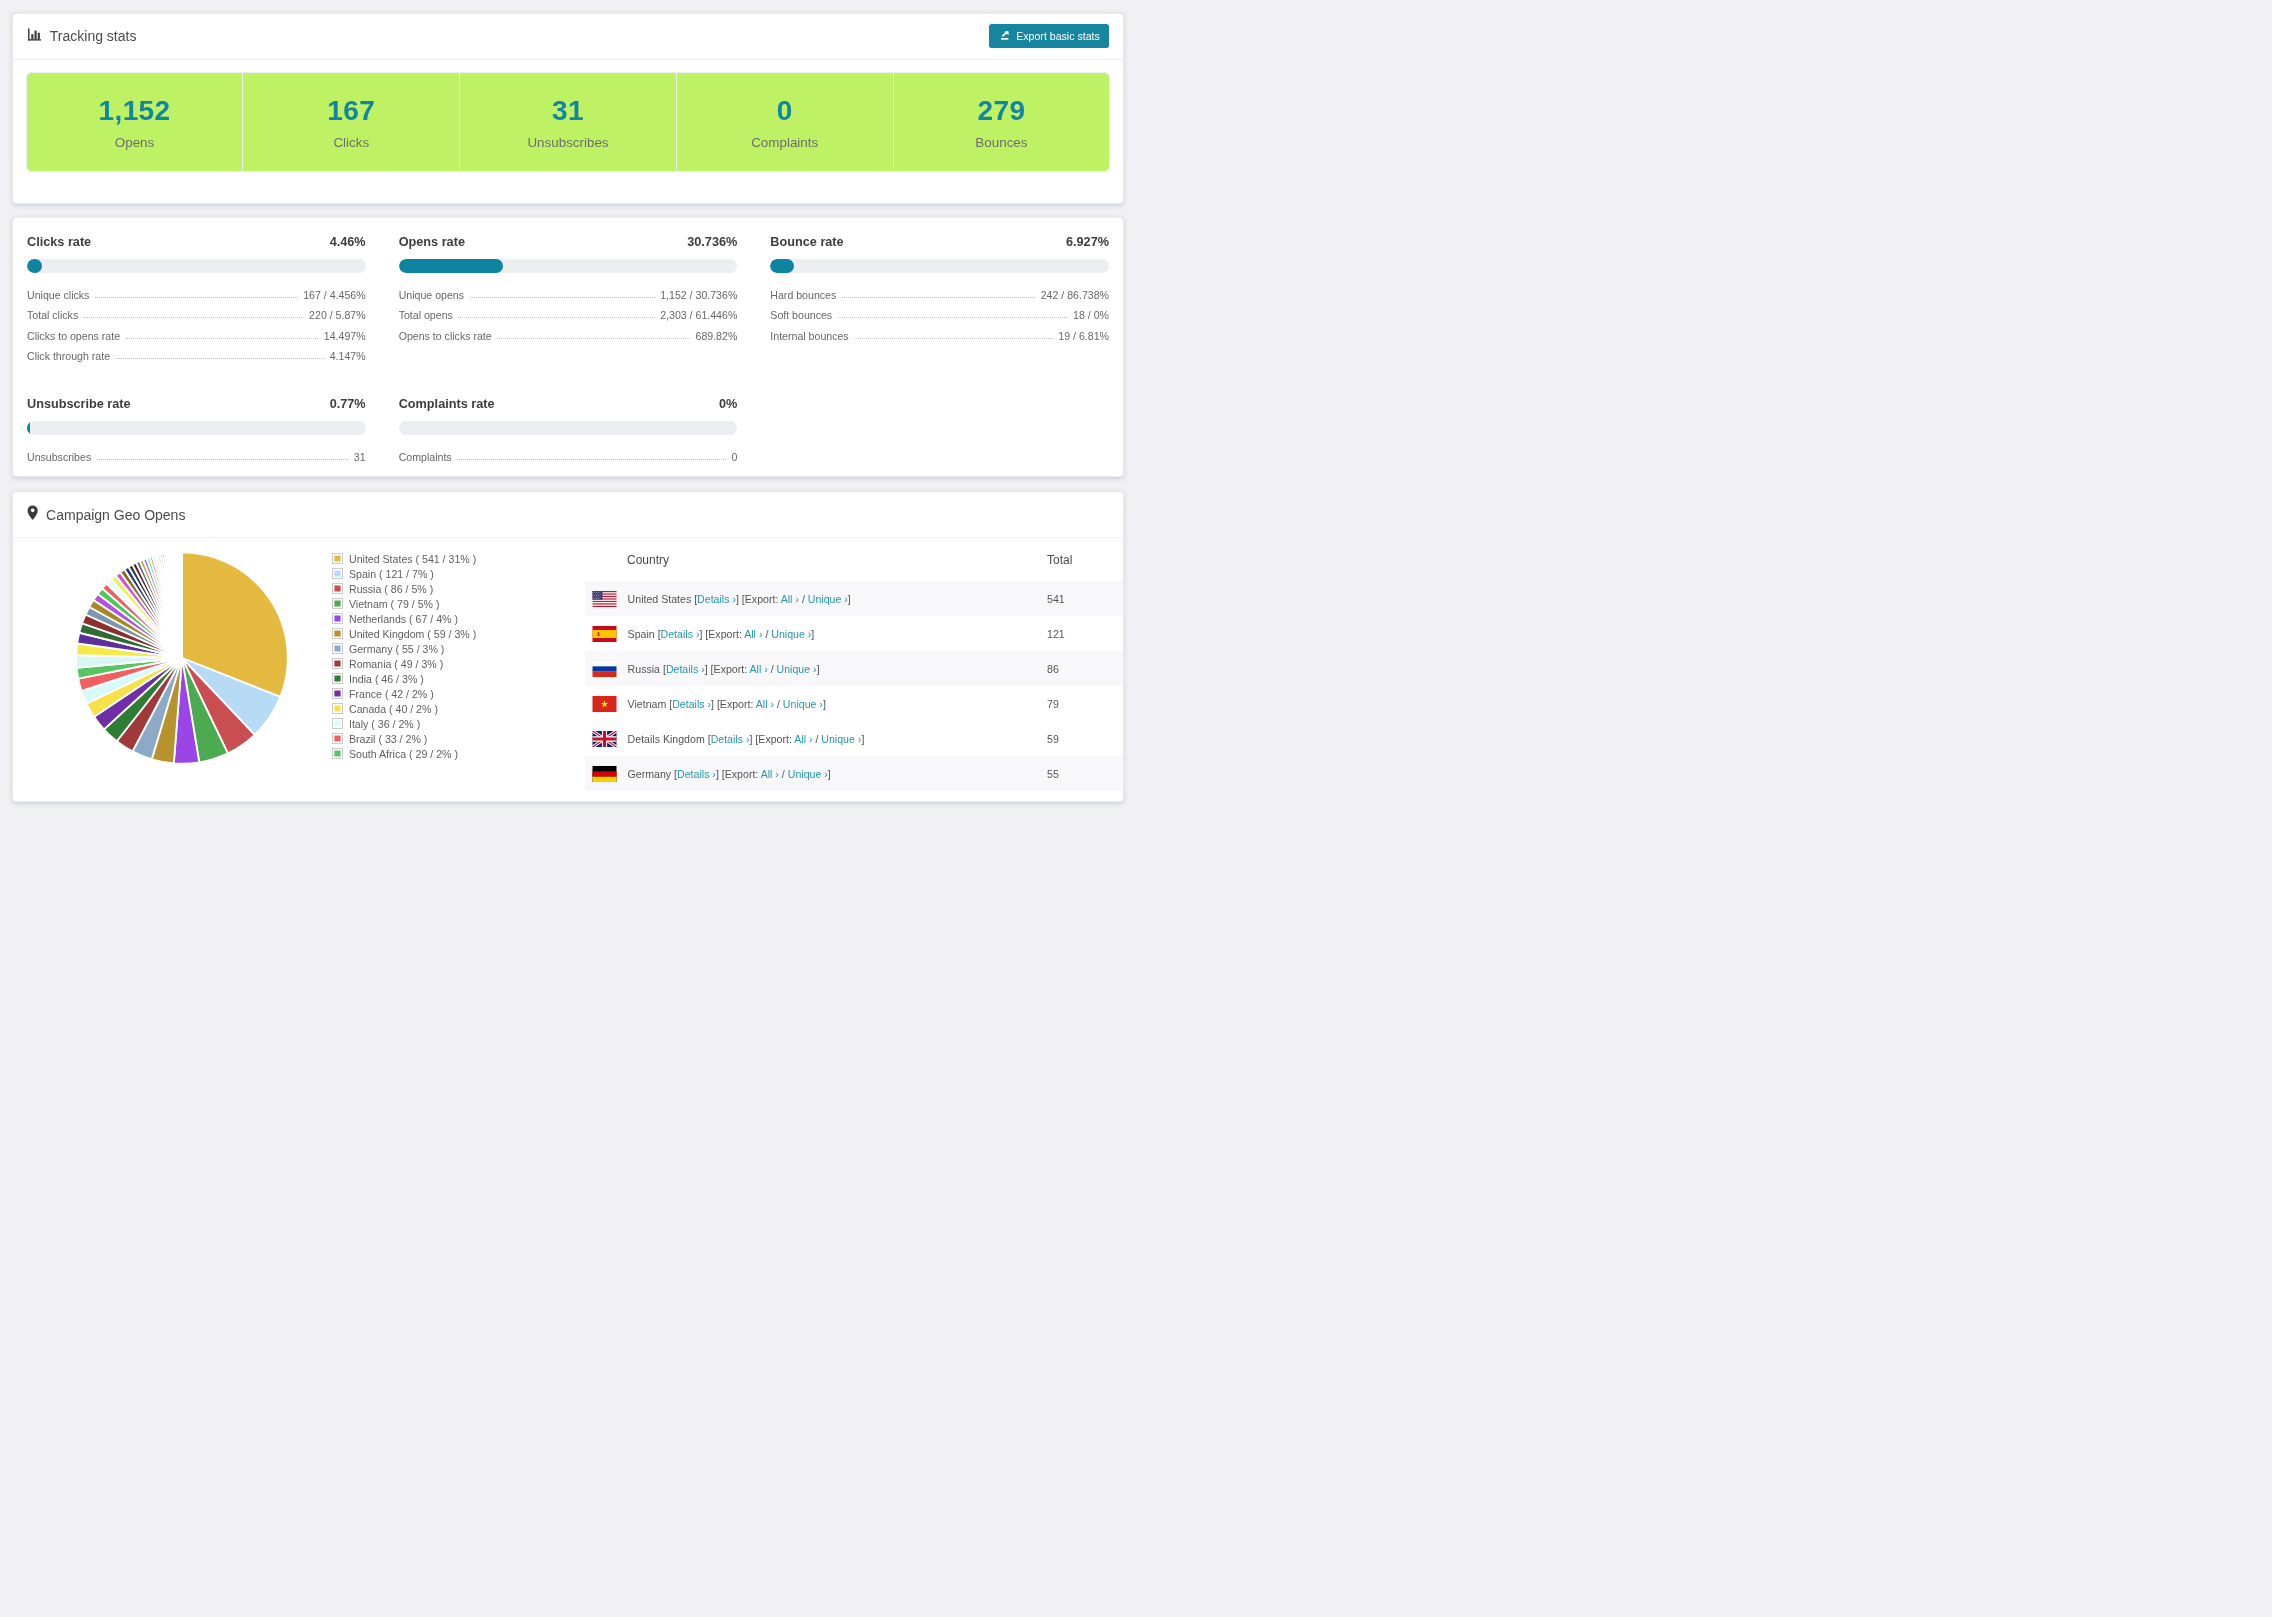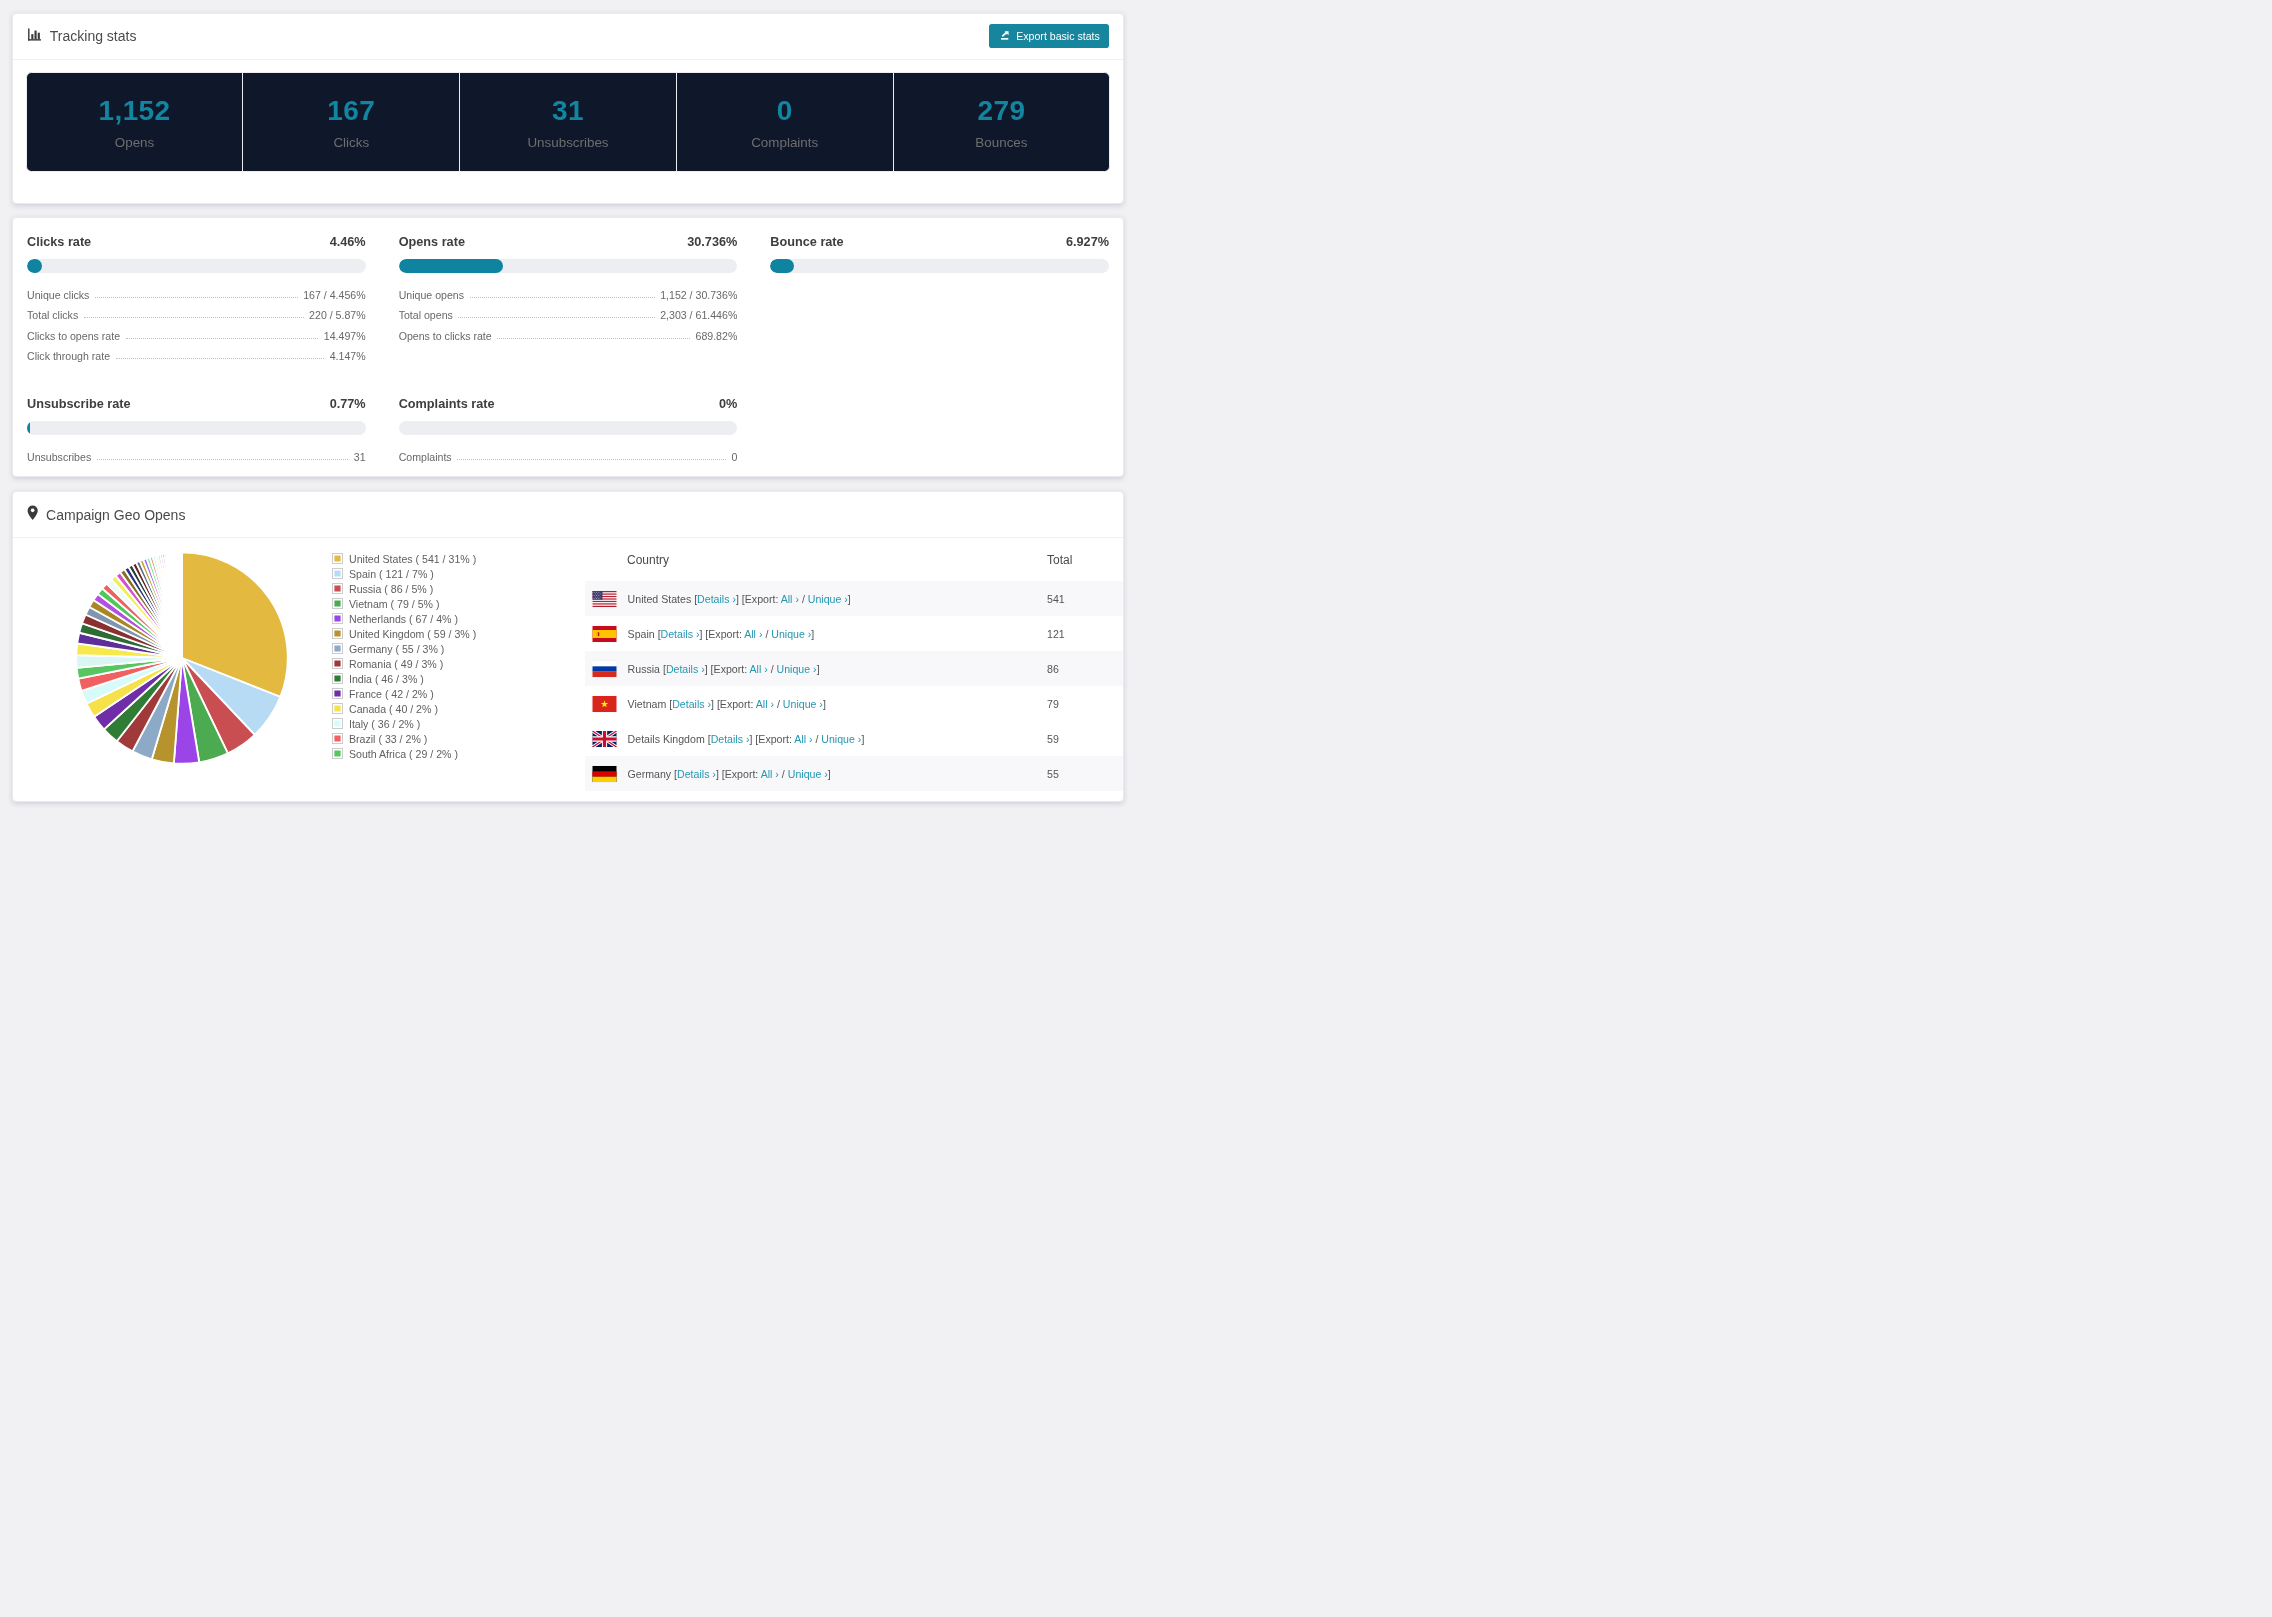--- a/index.html
+++ b/index.html
@@ -30,21 +30,21 @@
     margin-left:auto; display:flex; align-items:center; gap:5.6px;
     background:#16869e; color:#fff; border:none; border-radius:2.8px;
     height:24px; padding:0 9.2px; font-size:10.6px; cursor:pointer;
     font-family:inherit;
   }
 
   
   .stats-strip {
     margin:12.7px; height:100px; display:flex;
     border:0.7px solid #ececf1; border-radius:5.6px; overflow:hidden;
-    background:#0f172a;
+    background:#bef264;
   }
   .stat-box {
     flex:1; display:flex; flex-direction:column; align-items:center; justify-content:center;
     gap:8.5px; border-right:0.7px solid #ececf1;
   }
   .stat-box:last-child { border-right:none; }
   .stat-value { font-size:28px; font-weight:bold; color:#1286a0; letter-spacing:0.4px; }
   .stat-label { font-size:13.4px; color:#6e6e6e; }
 
   
@@ -194,20 +194,37 @@
           </div>
         </div>
       </div>
       <div class="rate-block">
         <div class="rate-head">
           <span class="rate-title">Bounce rate</span>
           <span class="rate-value">6.927%</span>
         </div>
         <div class="rate-bar">
           <div class="rate-fill" style="width: 6.927%;"></div>
+        </div>
+        <div class="rate-rows">
+          <div class="rate-row">
+            <span class="lbl">Hard bounces</span>
+            <span class="leader"></span>
+            <span class="val">242 / 86.738%</span>
+          </div>
+          <div class="rate-row">
+            <span class="lbl">Soft bounces</span>
+            <span class="leader"></span>
+            <span class="val">18 / 0%</span>
+          </div>
+          <div class="rate-row">
+            <span class="lbl">Internal bounces</span>
+            <span class="leader"></span>
+            <span class="val">19 / 6.81%</span>
+          </div>
         </div>
       </div>
       <div class="rate-block">
         <div class="rate-head">
           <span class="rate-title">Unsubscribe rate</span>
           <span class="rate-value">0.77%</span>
         </div>
         <div class="rate-bar">
           <div class="rate-fill" style="width: 0.77%;"></div>
         </div>

